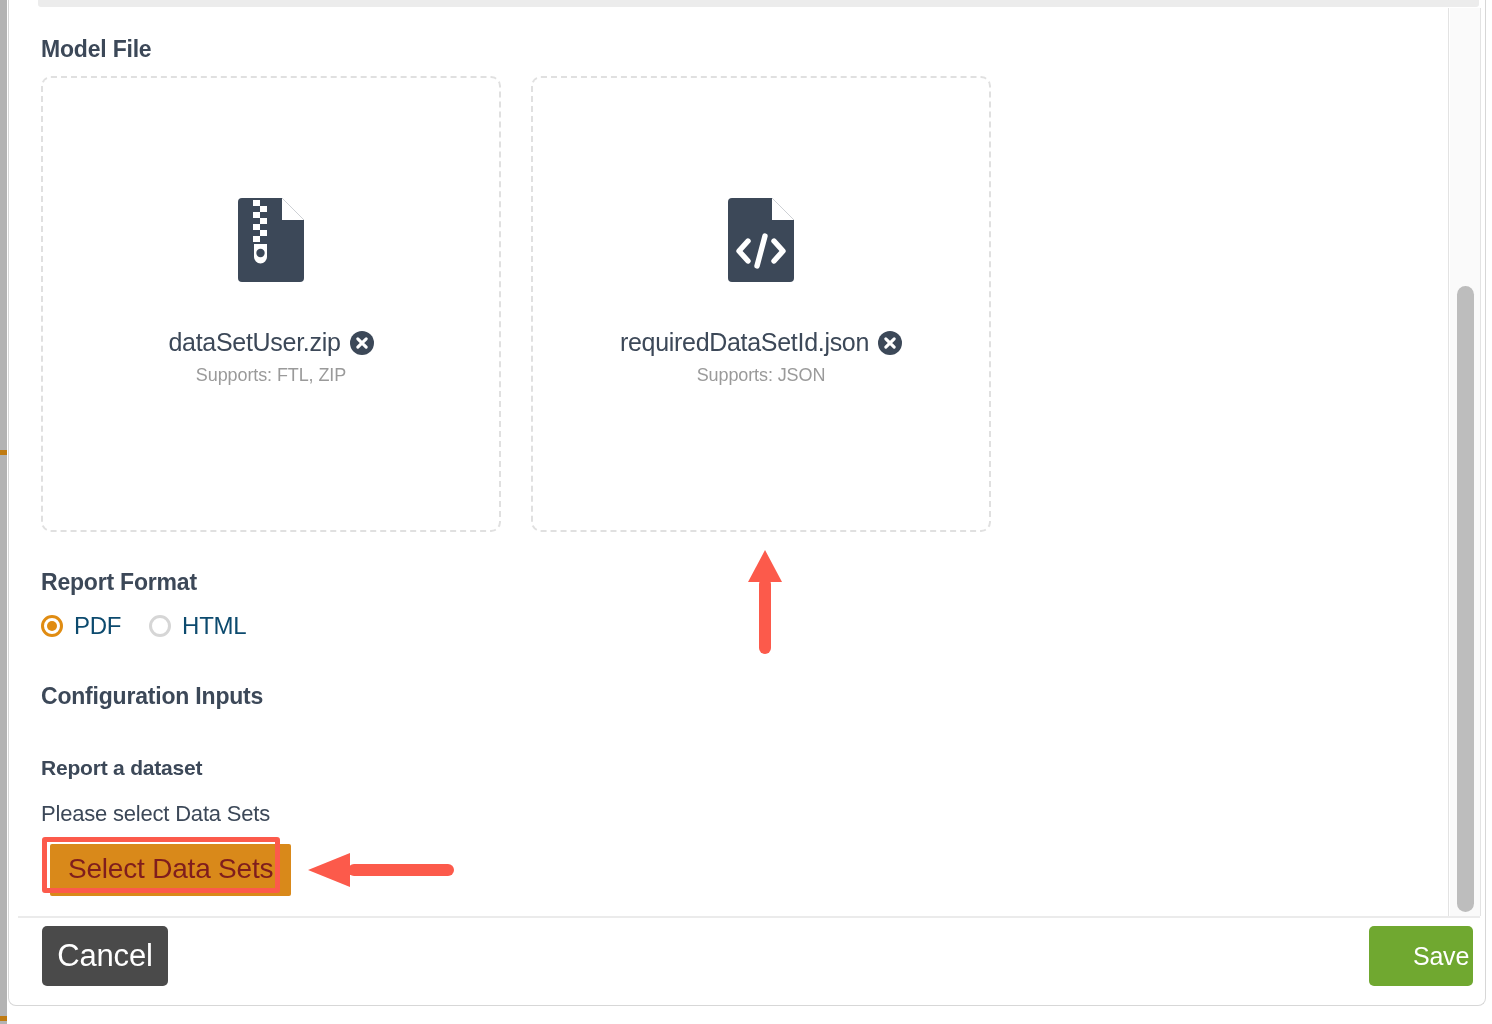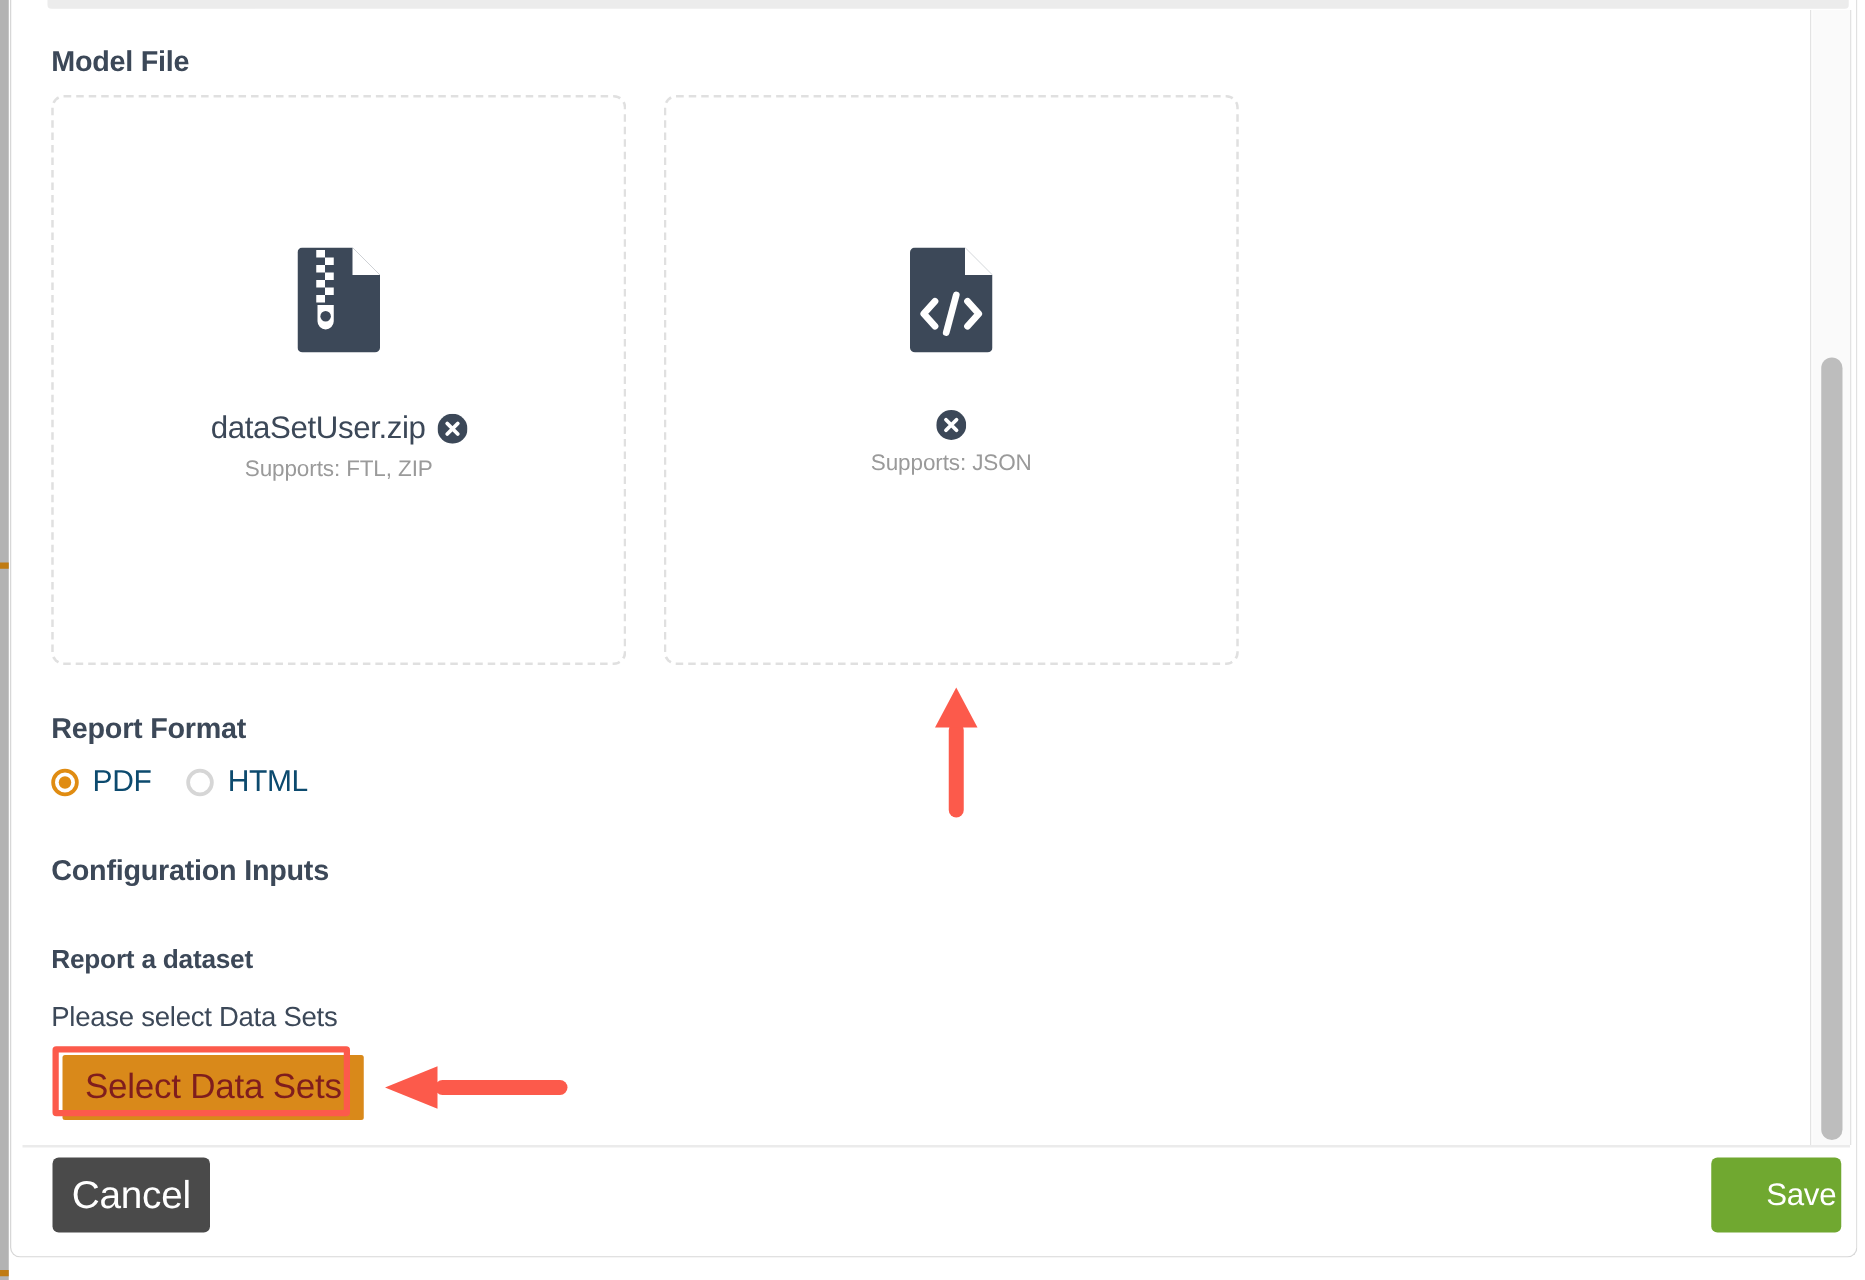--- a/index.html
+++ b/index.html
@@ -310,20 +310,21 @@
                 <path d="M4 0 h40 l22 22 v58 a4 4 0 0 1 -4 4 H4 a4 4 0 0 1 -4 -4 V4 a4 4 0 0 1 4 -4 z" fill="#3c4858"></path>
                 <path d="M44 0 l22 22 h-22 z" fill="#ffffff"></path>
                 <g stroke="#ffffff" stroke-width="5.4" fill="none" stroke-linecap="round" stroke-linejoin="round">
                   <polyline points="20,43 11,53 20,63"></polyline>
                   <polyline points="46,43 55,53 46,63"></polyline>
                   <line x1="37" y1="38" x2="29" y2="68"></line>
                 </g>
               </svg>
             </span>
             <div class="file-name-row">
+              <span>requiredDataSetId.json</span>
               <span class="remove-btn">
                 <svg viewBox="0 0 24 24" width="24" height="24" xmlns="http://www.w3.org/2000/svg">
                   <circle cx="12" cy="12" r="12" fill="#3c4858"></circle>
                   <path d="M7.8 7.8 L16.2 16.2 M16.2 7.8 L7.8 16.2" stroke="#ffffff" stroke-width="3.1" stroke-linecap="round"></path>
                 </svg>
               </span>
             </div>
             <div class="supports">Supports: JSON</div>
           </div>
         </div>

